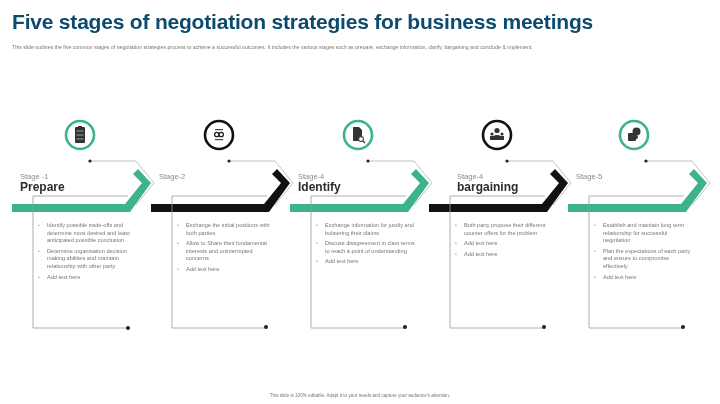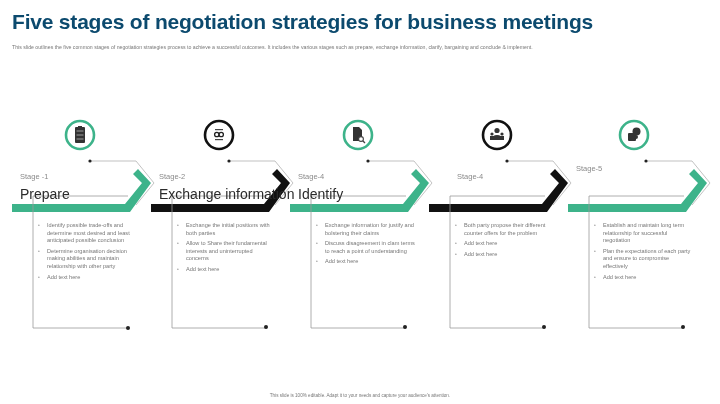--- a/index.html
+++ b/index.html
@@ -20,21 +20,21 @@
     }
     .footer {
       position: absolute; left: 0; top: 393px; width: 720px; text-align: center;
       font-size: 4.6px; color: #777;
     }
     svg.graphic { position: absolute; left: 0; top: 0; }
     .stage-label {
       position: absolute; width: 120px; 
     }
     .stage-num { font-size: 7.5px; color: #8a8a8a; line-height: 10px; }
-    .stage-name { font-size: 14px; font-weight: normal; color: #2b2b2b; line-height: 10px; white-space: nowrap; margin-top: 7px; }
+    .stage-name { font-size: 12px; font-weight: bold; color: #2b2b2b; line-height: 10px; white-space: nowrap; }
     .bullets {
       position: absolute; width: 100px; margin: 0; padding: 0; list-style: none;
       font-size: 5.6px; color: #777; line-height: 7.6px;
     }
     .bullets li { position: relative; padding-left: 10px; margin-bottom: 3px; }
     .bullets li::before {
       content: "\2022"; position: absolute; left: 1px; top: 0; color: #9a9a9a; font-size: 5px;
     }
     .icon-wrap { position: absolute; width: 32px; height: 32px; }
   </style>
@@ -134,30 +134,30 @@
     <circle cx="18" cy="18" r="2" fill="#333"></circle>
   </svg>
 </div>
 
 <div class="stage-label" style="left:20px; top:172px;">
   <div class="stage-num">Stage -1</div>
   <div class="stage-name">Prepare</div>
 </div>
 <div class="stage-label" style="left:159px; top:172px;">
   <div class="stage-num">Stage-2</div>
-  <div class="stage-name">Exchange information</div>
 </div>
 <div class="stage-label" style="left:298px; top:172px;">
   <div class="stage-num">Stage-4</div>
   <div class="stage-name">Identify</div>
 </div>
 <div class="stage-label" style="left:457px; top:172px;">
   <div class="stage-num">Stage-4</div>
+  <div class="stage-name">bargaining</div>
 </div>
-<div class="stage-label" style="left:576px; top:164px;">
+<div class="stage-label" style="left:576px; top:172px;">
   <div class="stage-num">Stage-5</div>
 </div>
 
 <ul class="bullets" style="left:37px; top:222px;">
   <li>Identify possible trade-offs and determine most desired and least anticipated possible conclusion</li>
   <li>Determine organisation decision making abilities and maintain relationship with other party</li>
   <li>Add text here</li>
 </ul>
 <ul class="bullets" style="left:176px; top:222px;">
   <li>Exchange the initial positions with both parties</li>

